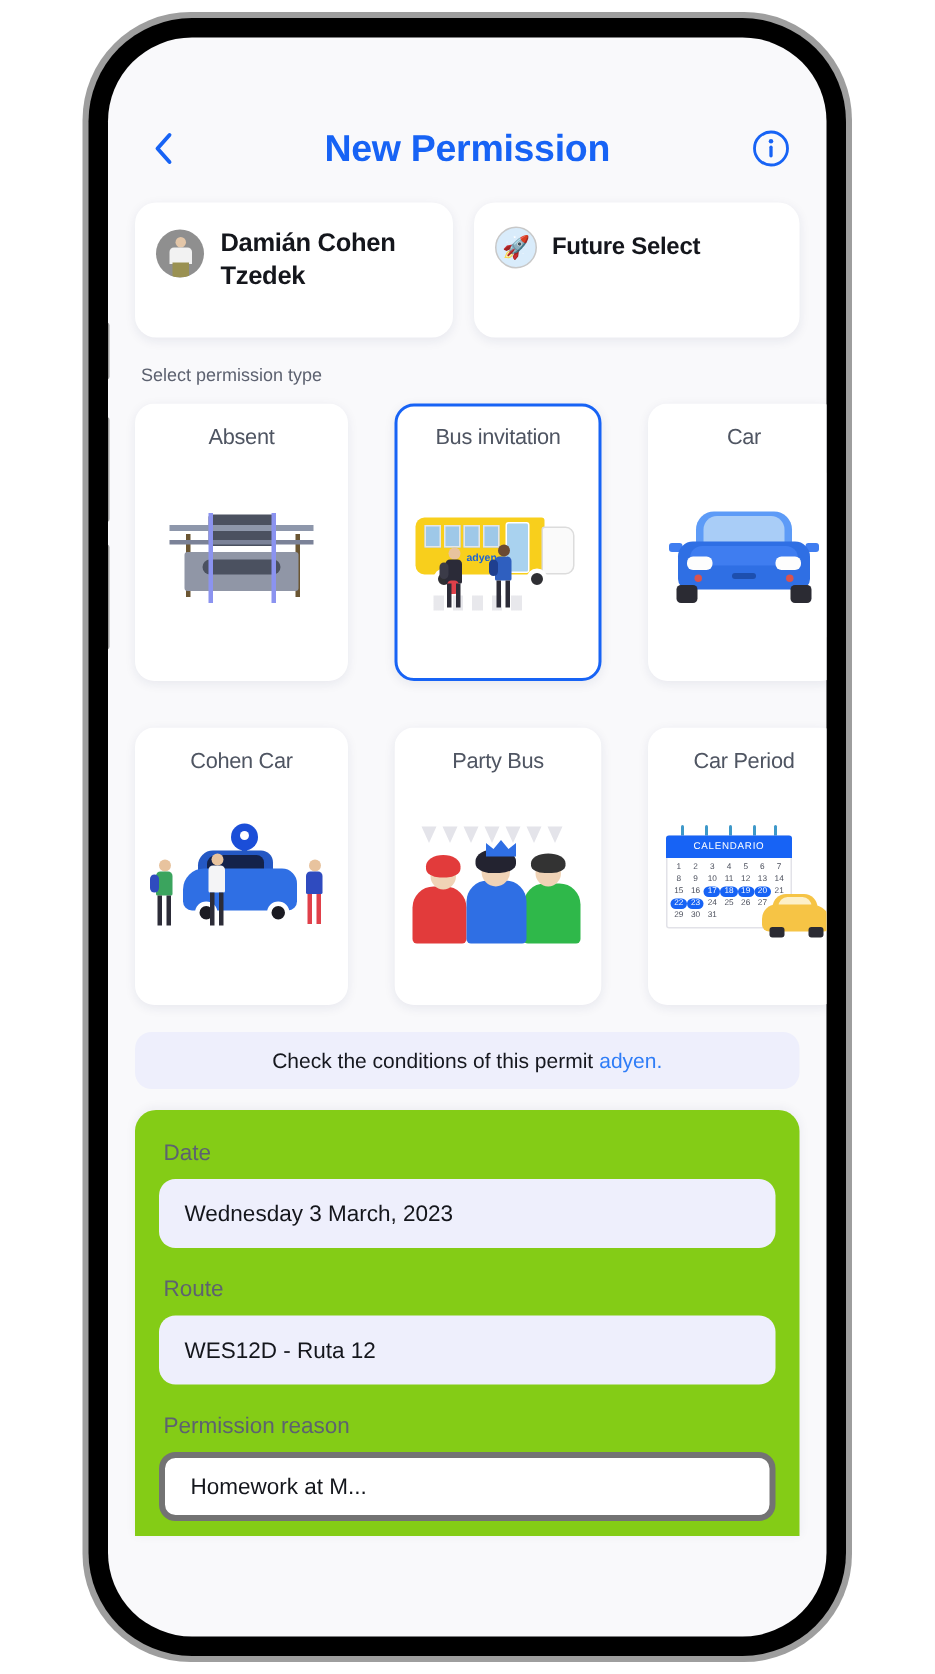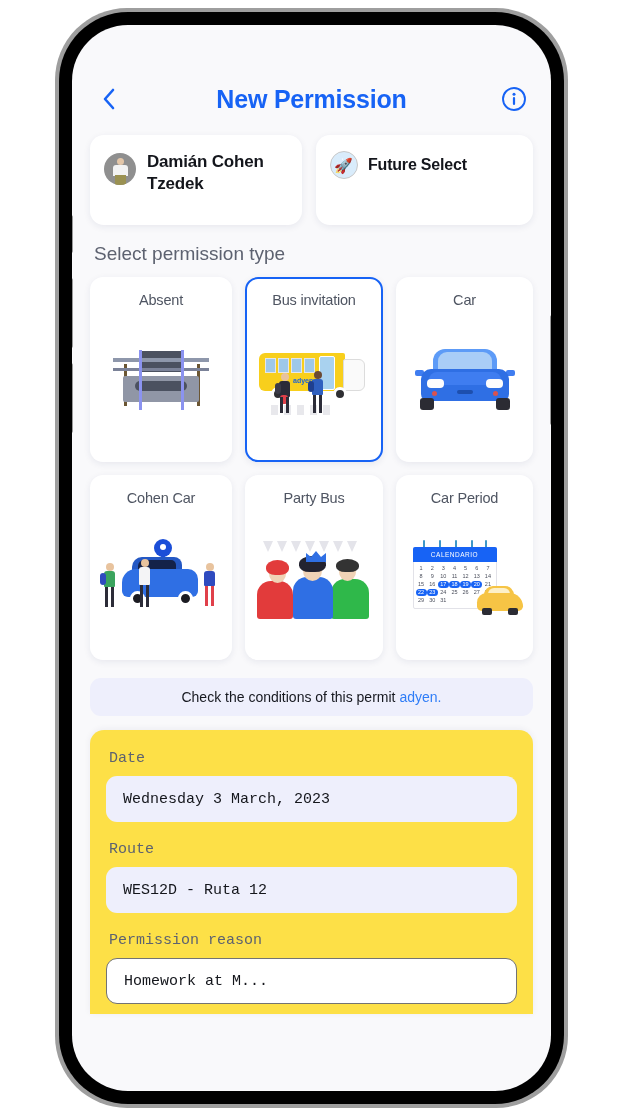--- a/index.html
+++ b/index.html
@@ -136,29 +136,29 @@
     letter-spacing: -0.2px;
   }
   #school-meta {
     display: flex; gap: 24px; justify-content: flex-end;
     padding-right: 2px;
   }
   #school-meta span { font-size: 13px; color: #6d7280; }
 
   
   #section-label {
-    font-size: 19px; color: #5d6270;
+    font-size: 12px; color: #5d6270;
     margin: 18px 0 12px 4px;
   }
 
   
   #permission-grid {
     display: grid;
     grid-template-columns: repeat(3, 1fr);
-    gap: 13px;
+    gap: 31px;
   }
   .perm-card {
     background: #ffffff;
     border-radius: 13px;
     box-shadow: 0 2px 7px rgba(30,40,90,0.08);
     height: 185px;
     padding: 13px 6px 6px;
     display: flex; flex-direction: column; align-items: center;
     cursor: pointer;
     border: 2px solid transparent;
@@ -262,43 +262,42 @@
     height: 38px;
     display: flex; align-items: center; justify-content: center;
     font-size: 14px; color: #16181f;
     cursor: pointer;
   }
   #conditions-link { color: #2f7df7; margin-left: 4px; }
 
   
   #form-card {
     margin-top: 14px;
-    background: #fde047;
+    background: #84cc16;
     border-radius: 14px 14px 0 0;
     box-shadow: 0 -1px 7px rgba(30,40,90,0.06);
     padding: 20px 16px 10px;
-    font-family: Liberation Mono, monospace;
   }
   .field-label {
     font-size: 15px; color: #5d6270;
     margin-bottom: 9px; margin-left: 3px;
   }
   .field-input {
     background: #eeeffc;
     border-radius: 11px;
     height: 46px;
     display: flex; align-items: center;
     padding: 0 17px;
     font-size: 15px; color: #14161c;
     margin-bottom: 19px;
     cursor: text;
   }
   .field-input.outlined {
     background: #ffffff;
-    border: 1px solid #737373;
+    border: 4px solid #737373;
     margin-bottom: 0;
   }
 </style>
 </head>
 <body>
 
 <div id="phone-frame">
   <div id="phone-bezel">
     <div id="phone-screen">
       <div class="side-btn btn-left-1"></div>

